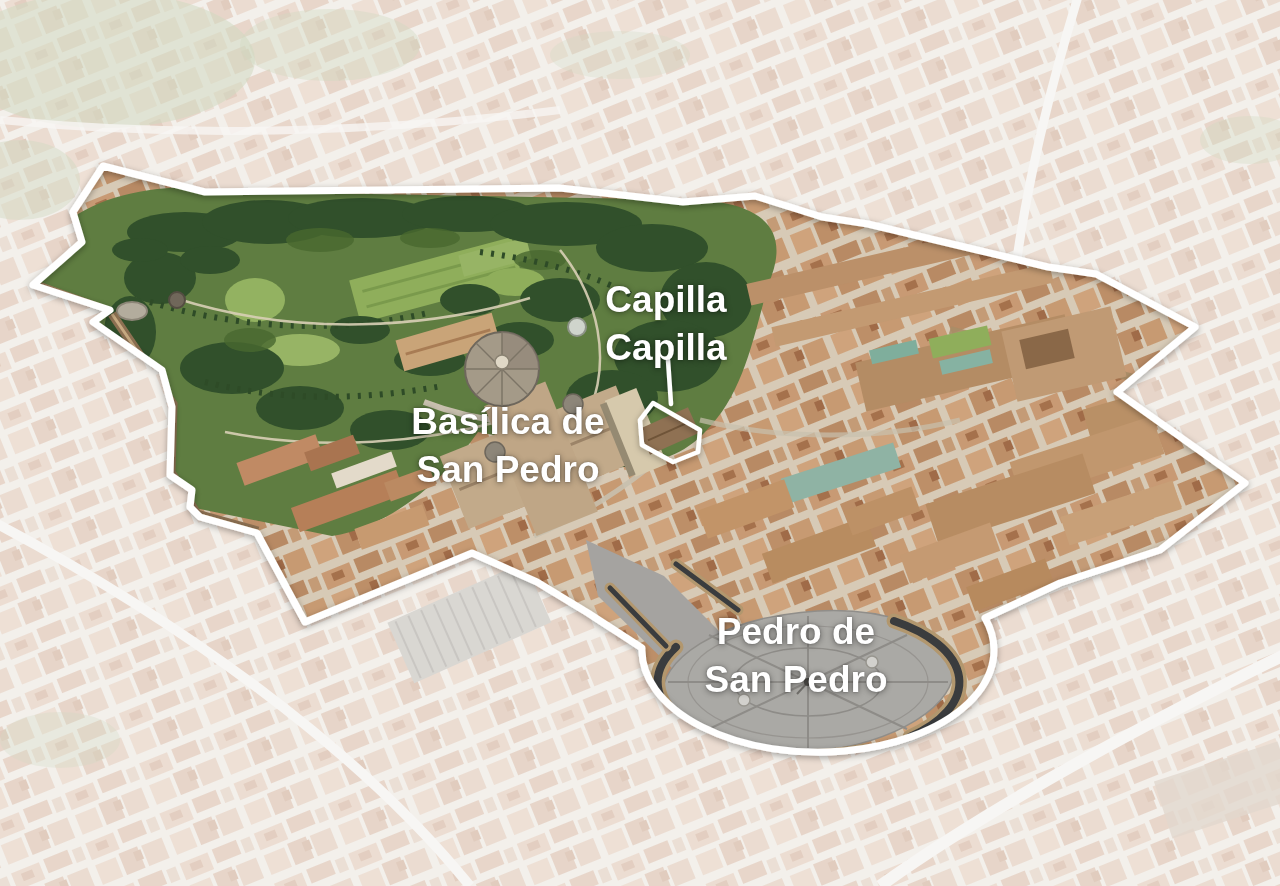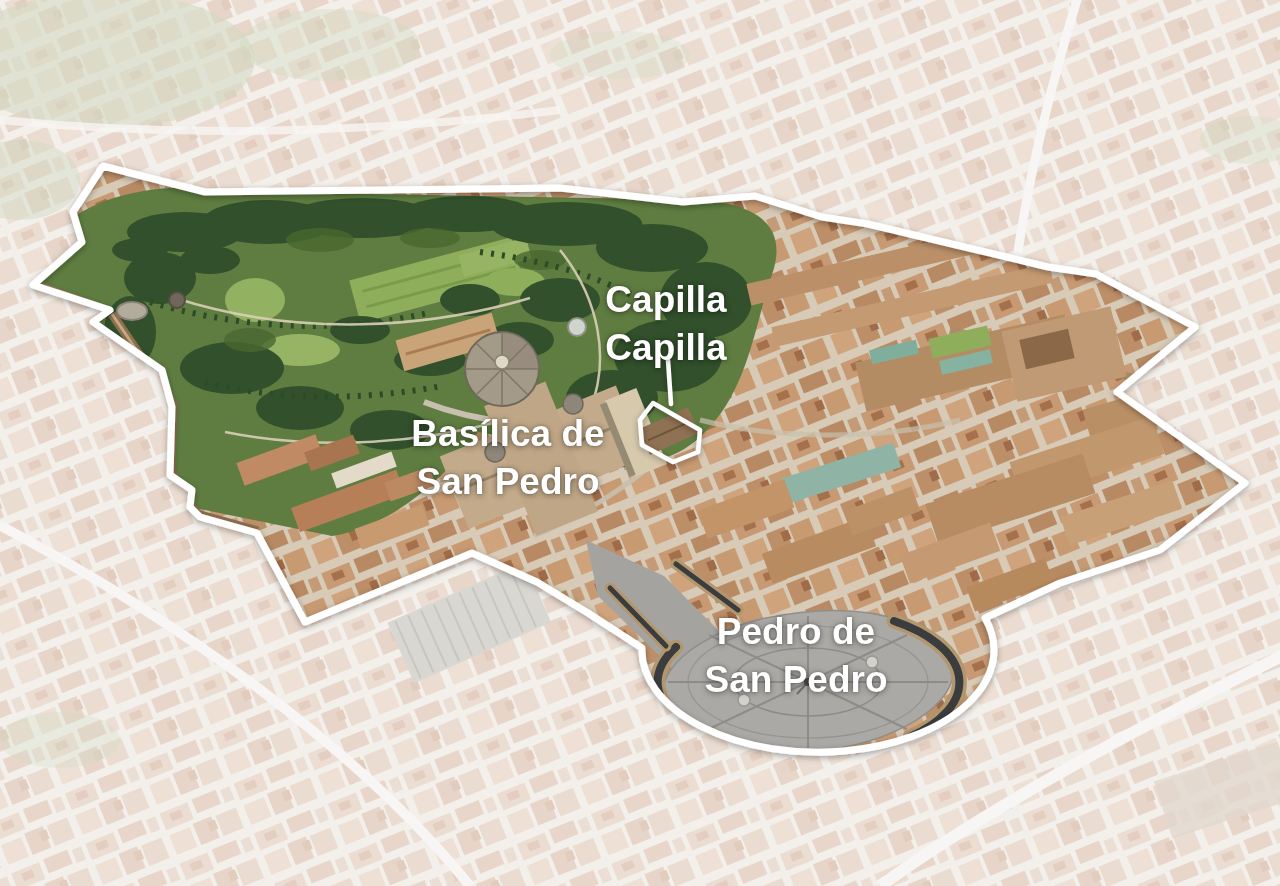--- a/index.html
+++ b/index.html
@@ -8,21 +8,21 @@
     font-family:"Liberation Sans", sans-serif;
   }
   .stage svg{position:absolute;left:0;top:0;display:block;}
   .map-label{
     position:absolute;transform:translateX(-50%);
     color:#ffffff;font-weight:700;font-size:37px;line-height:48px;
     text-align:center;white-space:nowrap;letter-spacing:0px;
     text-shadow:0 1px 6px rgba(0,0,0,.45), 0 0 2px rgba(0,0,0,.28);
   }
   #lbl-capilla{left:666px;top:276px;}
-  #lbl-basilica{left:508px;top:410px;}
+  #lbl-basilica{left:508px;top:398px;}
   #lbl-plaza{left:796px;top:608px;}
 </style>
 </head>
 <body>
 
 <div class="stage">
 
 <svg width="1280" height="886" viewBox="0 0 1280 886">
   <defs>
     <pattern id="po" width="80" height="54" patternUnits="userSpaceOnUse" patternTransform="rotate(-22)">

